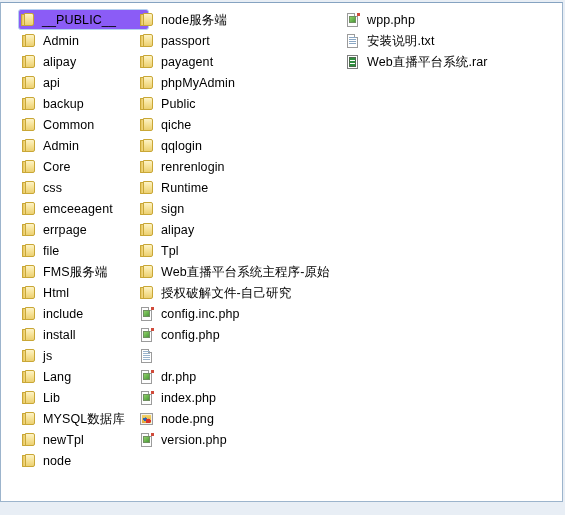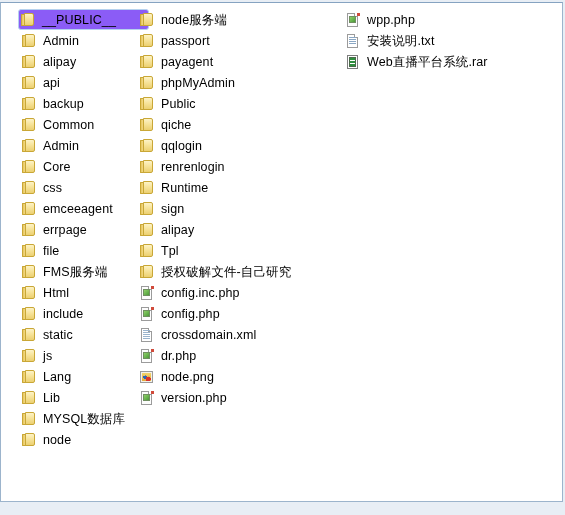--- a/index.html
+++ b/index.html
@@ -257,37 +257,41 @@
         <div class="item">
           <span class="icon ico-folder"></span>
           <span class="label">Html</span>
         </div>
         <div class="item">
           <span class="icon ico-folder"></span>
           <span class="label">include</span>
         </div>
         <div class="item">
           <span class="icon ico-folder"></span>
-          <span class="label">static</span>
+          <span class="label">install</span>
         </div>
         <div class="item">
           <span class="icon ico-folder"></span>
           <span class="label">js</span>
         </div>
         <div class="item">
           <span class="icon ico-folder"></span>
           <span class="label">Lang</span>
         </div>
         <div class="item">
           <span class="icon ico-folder"></span>
           <span class="label">Lib</span>
         </div>
         <div class="item">
           <span class="icon ico-folder"></span>
           <span class="label">MYSQL数据库</span>
+        </div>
+        <div class="item">
+          <span class="icon ico-folder"></span>
+          <span class="label">newTpl</span>
         </div>
         <div class="item">
           <span class="icon ico-folder"></span>
           <span class="label">node</span>
         </div>
       </div>
     <div class="col" id="col-2">
         <div class="item">
           <span class="icon ico-folder"></span>
           <span class="label">node服务端</span>
@@ -331,20 +335,24 @@
         <div class="item">
           <span class="icon ico-folder"></span>
           <span class="label">alipay</span>
         </div>
         <div class="item">
           <span class="icon ico-folder"></span>
           <span class="label">Tpl</span>
         </div>
         <div class="item">
           <span class="icon ico-folder"></span>
+          <span class="label">Web直播平台系统主程序-原始</span>
+        </div>
+        <div class="item">
+          <span class="icon ico-folder"></span>
           <span class="label">授权破解文件-自己研究</span>
         </div>
         <div class="item">
           <span class="icon ico-php">
             <span class="sheet"></span>
             <span class="inner"></span>
             <span class="corner"></span>
           </span>
           <span class="label">config.inc.php</span>
         </div>
@@ -354,29 +362,36 @@
             <span class="inner"></span>
             <span class="corner"></span>
           </span>
           <span class="label">config.php</span>
         </div>
         <div class="item">
           <span class="icon ico-xml">
             <span class="sheet"></span>
             <span class="lines"></span>
           </span>
-          <span class="label">crossdomain.xml</span>
         </div>
         <div class="item">
           <span class="icon ico-php">
             <span class="sheet"></span>
             <span class="inner"></span>
             <span class="corner"></span>
           </span>
           <span class="label">dr.php</span>
+        </div>
+        <div class="item">
+          <span class="icon ico-php">
+            <span class="sheet"></span>
+            <span class="inner"></span>
+            <span class="corner"></span>
+          </span>
+          <span class="label">index.php</span>
         </div>
         <div class="item">
           <span class="icon ico-png">
             <span class="frame"></span>
             <span class="pic"></span>
           </span>
           <span class="label">node.png</span>
         </div>
         <div class="item">
           <span class="icon ico-php">

